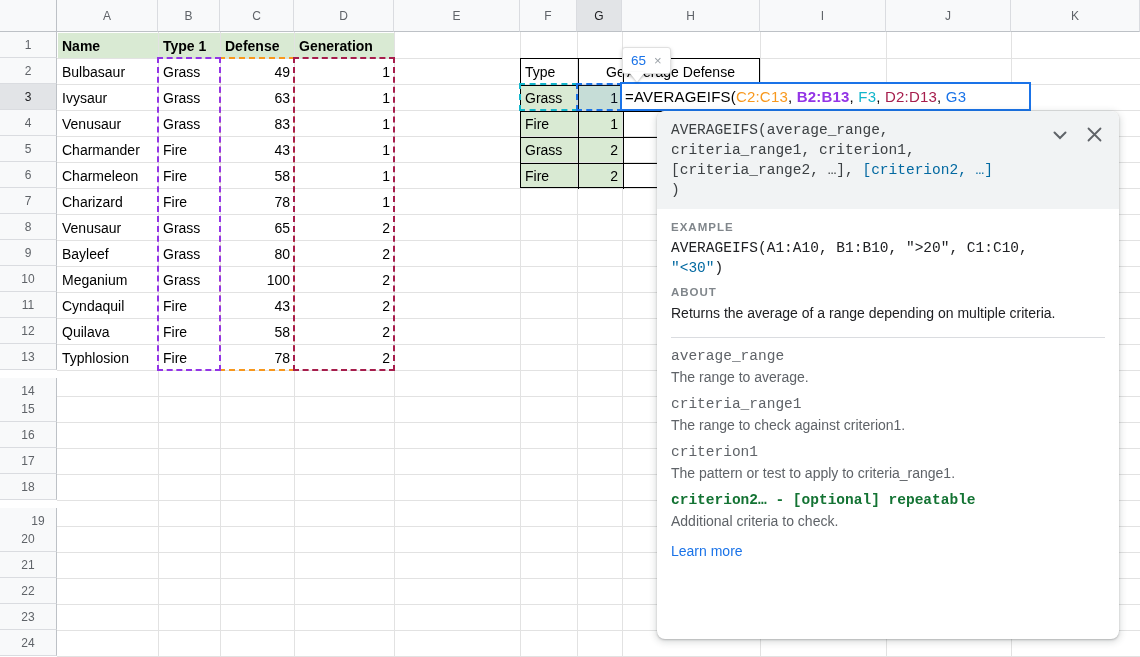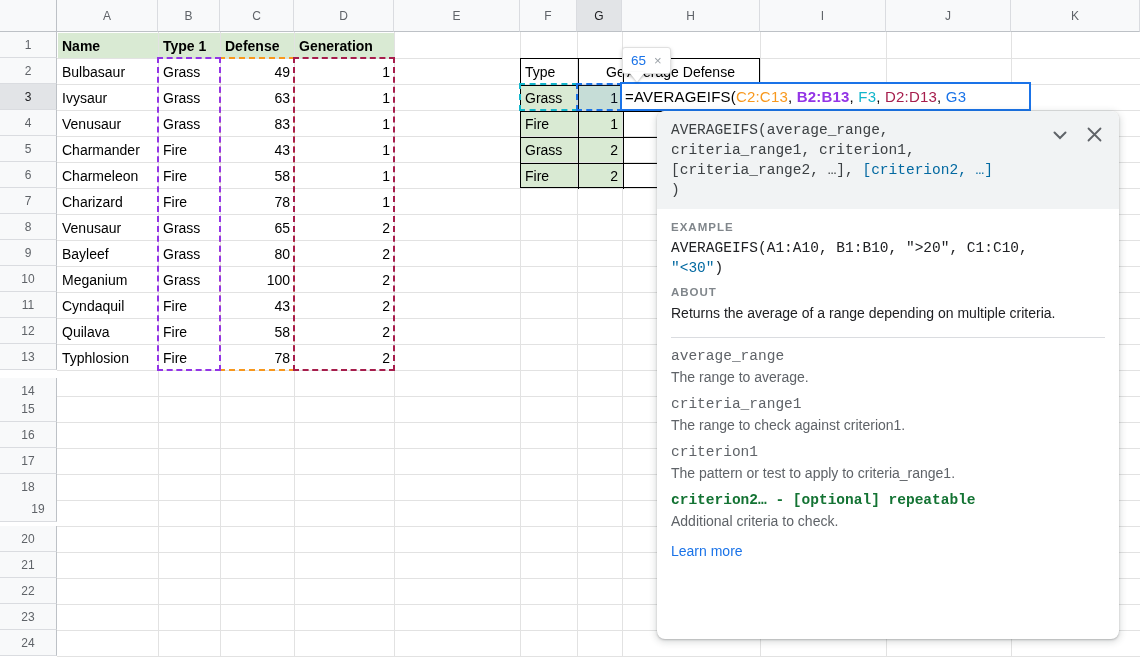--- a/index.html
+++ b/index.html
@@ -92,21 +92,21 @@
       <div class="rh" style="top: 240px; height: 26px;">9</div>
       <div class="rh" style="top: 266px; height: 26px;">10</div>
       <div class="rh" style="top: 292px; height: 26px;">11</div>
       <div class="rh" style="top: 318px; height: 26px;">12</div>
       <div class="rh" style="top: 344px; height: 26px;">13</div>
       <div class="rh" style="top: 378px; height: 26px;">14</div>
       <div class="rh" style="top: 396px; height: 26px;">15</div>
       <div class="rh" style="top: 422px; height: 26px;">16</div>
       <div class="rh" style="top: 448px; height: 26px;">17</div>
       <div class="rh" style="top: 474px; height: 26px;">18</div>
-      <div class="rh" style="top: 496px; height: 26px; padding-left: 20px;">19</div>
+      <div class="rh" style="top: 508px; height: 26px; padding-left: 20px;">19</div>
       <div class="rh" style="top: 526px; height: 26px;">20</div>
       <div class="rh" style="top: 552px; height: 26px;">21</div>
       <div class="rh" style="top: 578px; height: 26px;">22</div>
       <div class="rh" style="top: 604px; height: 26px;">23</div>
       <div class="rh" style="top: 630px; height: 26px;">24</div>
     </div>
   <div id="lines">
       <div class="vline" style="left: 158px; top: 32px; width: 1px; height: 625px;"></div>
       <div class="vline" style="left: 220px; top: 32px; width: 1px; height: 625px;"></div>
       <div class="vline" style="left: 294px; top: 32px; width: 1px; height: 625px;"></div>

